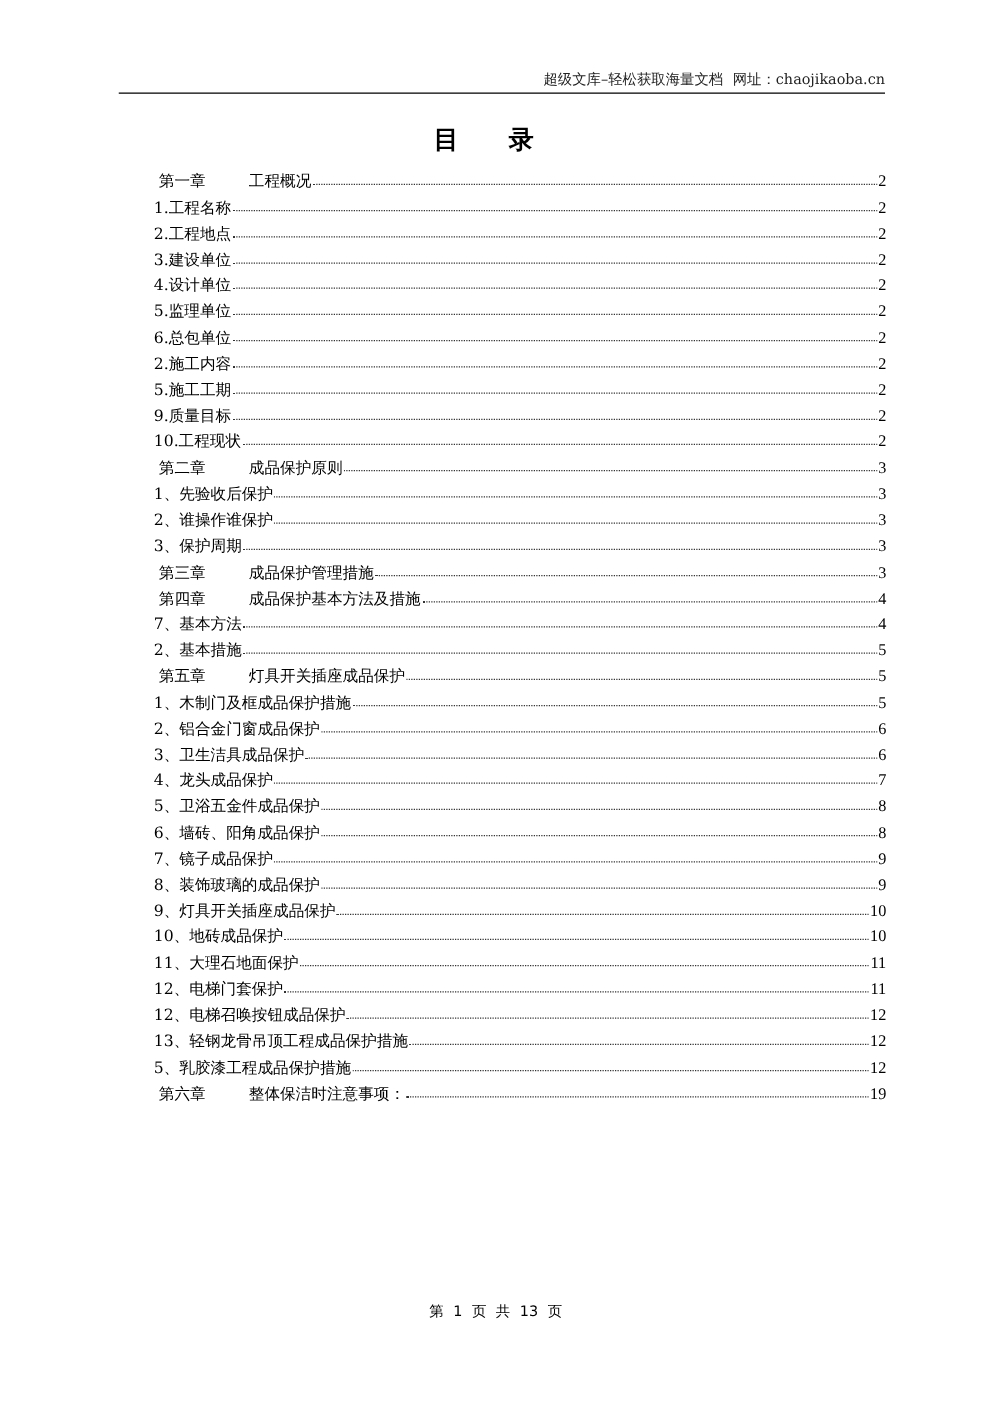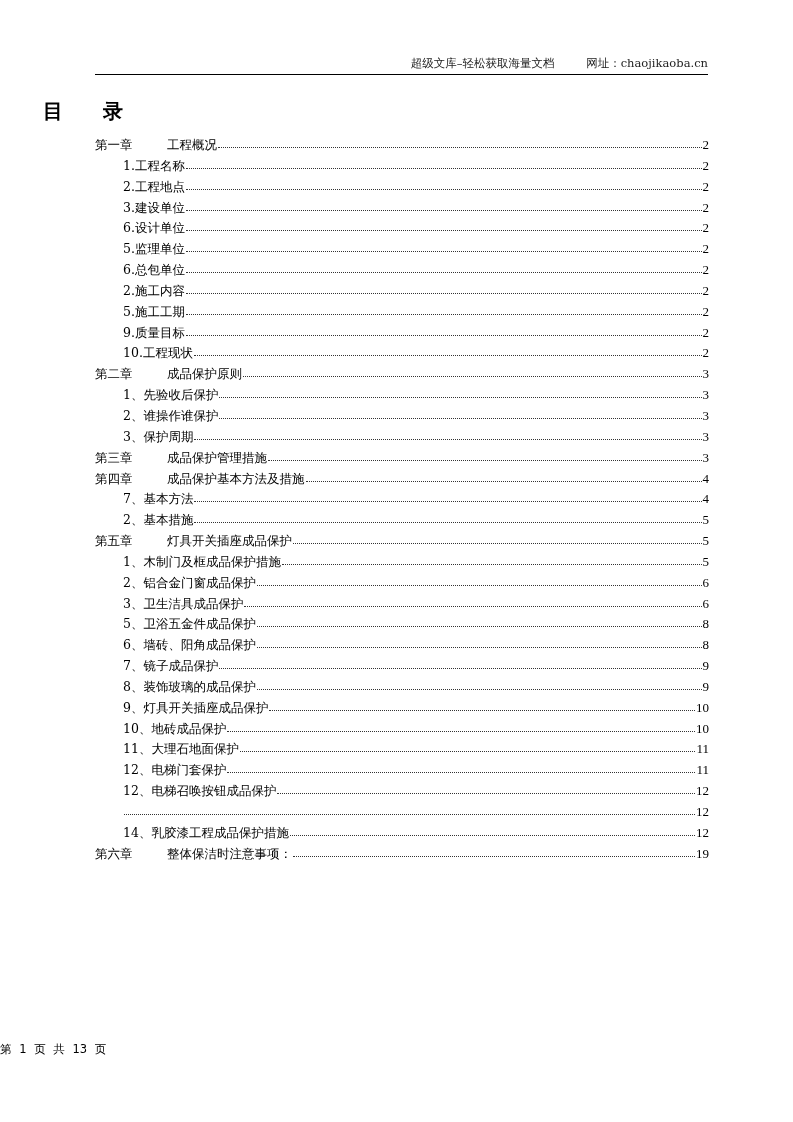--- a/index.html
+++ b/index.html
@@ -20,31 +20,32 @@
       left: 95px;
       top: 55px;
       width: 613px;
       height: 19px;
       border-bottom: 1.5px solid #000;
       text-align: right;
       font-size: 11.5px;
       line-height: 16px;
       color: #222;
     }
-    .header .site-name { margin-right: 28px; }
+    .header .site-name { margin-right: 4px; }
     .title {
       position: absolute;
       left: 0;
       width: 793px;
       top: 98px;
+      text-align: center;
       font-family: "DejaVu Sans", "Liberation Sans", sans-serif;
       font-weight: bold;
       font-size: 20px;
       letter-spacing: 40px;
-      padding-left: 43px;
+      padding-left: 21px;
       box-sizing: border-box;
     }
     .toc {
       position: absolute;
       left: 95px;
       top: 135px;
       width: 614px;
     }
     .toc-row {
       display: flex;
@@ -52,20 +53,21 @@
       height: 20.85px;
       line-height: 20.85px;
       font-size: 12.5px;
       white-space: nowrap;
     }
     .toc-row.sub { padding-left: 28px; }
     .toc-row .chap {
       display: inline-block;
       width: 72px;
       flex: none;
+      margin-left: 32px;
     }
     .toc-row .label { flex: none; }
     .toc-row .leader {
       flex: 1 1 auto;
       overflow: hidden;
       margin: 0 1px;
       position: relative;
       height: 12px;
       align-self: baseline;
     }
@@ -80,20 +82,21 @@
       flex: none;
       text-align: right;
       font-family: "Liberation Serif", serif;
       font-size: 13px;
     }
     .footer {
       position: absolute;
       left: 0;
       width: 793px;
       top: 1042px;
+      text-align: center;
       font-size: 11.5px;
       font-family: "DejaVu Sans", "Liberation Sans", sans-serif;
       word-spacing: 4px;
     }
   </style>
 </head>
 <body>
 
 <div class="header">
   <span class="site-name">超级文库–轻松获取海量文档</span>
@@ -118,21 +121,21 @@
       <span class="label">2.工程地点</span>
       <span class="leader"></span>
       <span class="page">2</span>
     </div>
     <div class="toc-row sub">
       <span class="label">3.建设单位</span>
       <span class="leader"></span>
       <span class="page">2</span>
     </div>
     <div class="toc-row sub">
-      <span class="label">6.设计单位</span>
+      <span class="label">4.设计单位</span>
       <span class="leader"></span>
       <span class="page">2</span>
     </div>
     <div class="toc-row sub">
       <span class="label">5.监理单位</span>
       <span class="leader"></span>
       <span class="page">2</span>
     </div>
     <div class="toc-row sub">
       <span class="label">6.总包单位</span>
@@ -217,20 +220,25 @@
       <span class="label">2、铝合金门窗成品保护</span>
       <span class="leader"></span>
       <span class="page">6</span>
     </div>
     <div class="toc-row sub">
       <span class="label">3、卫生洁具成品保护</span>
       <span class="leader"></span>
       <span class="page">6</span>
     </div>
     <div class="toc-row sub">
+      <span class="label">4、龙头成品保护</span>
+      <span class="leader"></span>
+      <span class="page">7</span>
+    </div>
+    <div class="toc-row sub">
       <span class="label">5、卫浴五金件成品保护</span>
       <span class="leader"></span>
       <span class="page">8</span>
     </div>
     <div class="toc-row sub">
       <span class="label">6、墙砖、阳角成品保护</span>
       <span class="leader"></span>
       <span class="page">8</span>
     </div>
     <div class="toc-row sub">
@@ -262,25 +270,26 @@
       <span class="label">12、电梯门套保护</span>
       <span class="leader"></span>
       <span class="page">11</span>
     </div>
     <div class="toc-row sub">
       <span class="label">12、电梯召唤按钮成品保护</span>
       <span class="leader"></span>
       <span class="page">12</span>
     </div>
     <div class="toc-row sub">
+      <span class="label">13、轻钢龙骨吊顶工程成品保护措施</span>
       <span class="leader"></span>
       <span class="page">12</span>
     </div>
     <div class="toc-row sub">
-      <span class="label">14、乳胶漆工程成品保护措施</span>
+      <span class="label">5、乳胶漆工程成品保护措施</span>
       <span class="leader"></span>
       <span class="page">12</span>
     </div>
     <div class="toc-row">
       <span class="chap">第六章</span>
       <span class="label">整体保洁时注意事项：</span>
       <span class="leader"></span>
       <span class="page">19</span>
     </div>
   </div>

